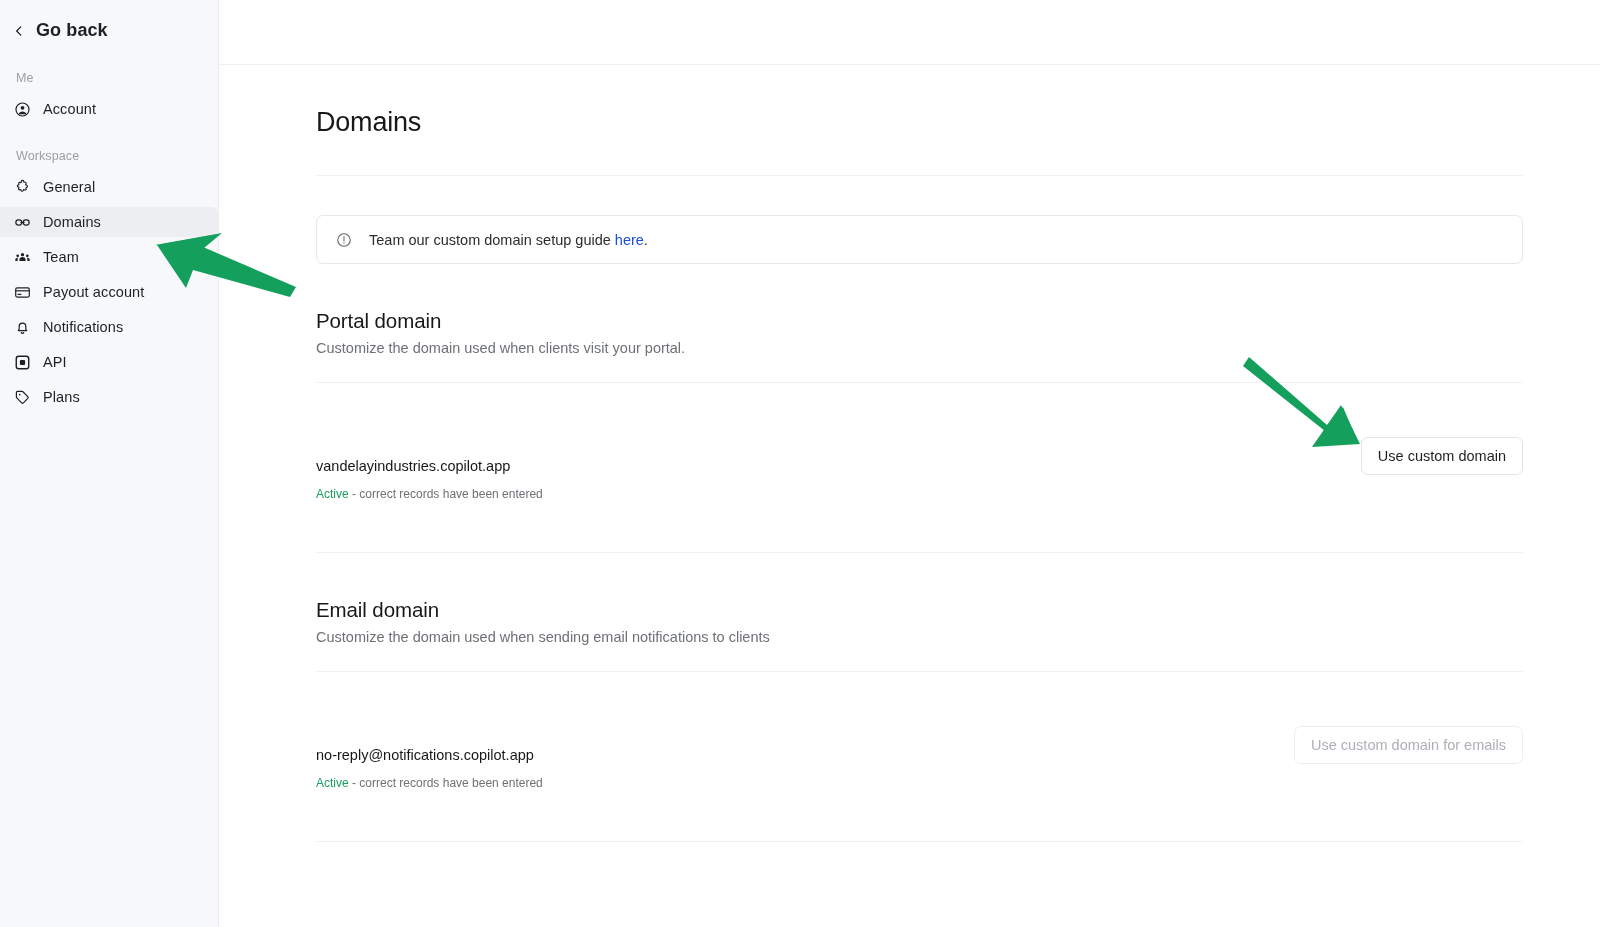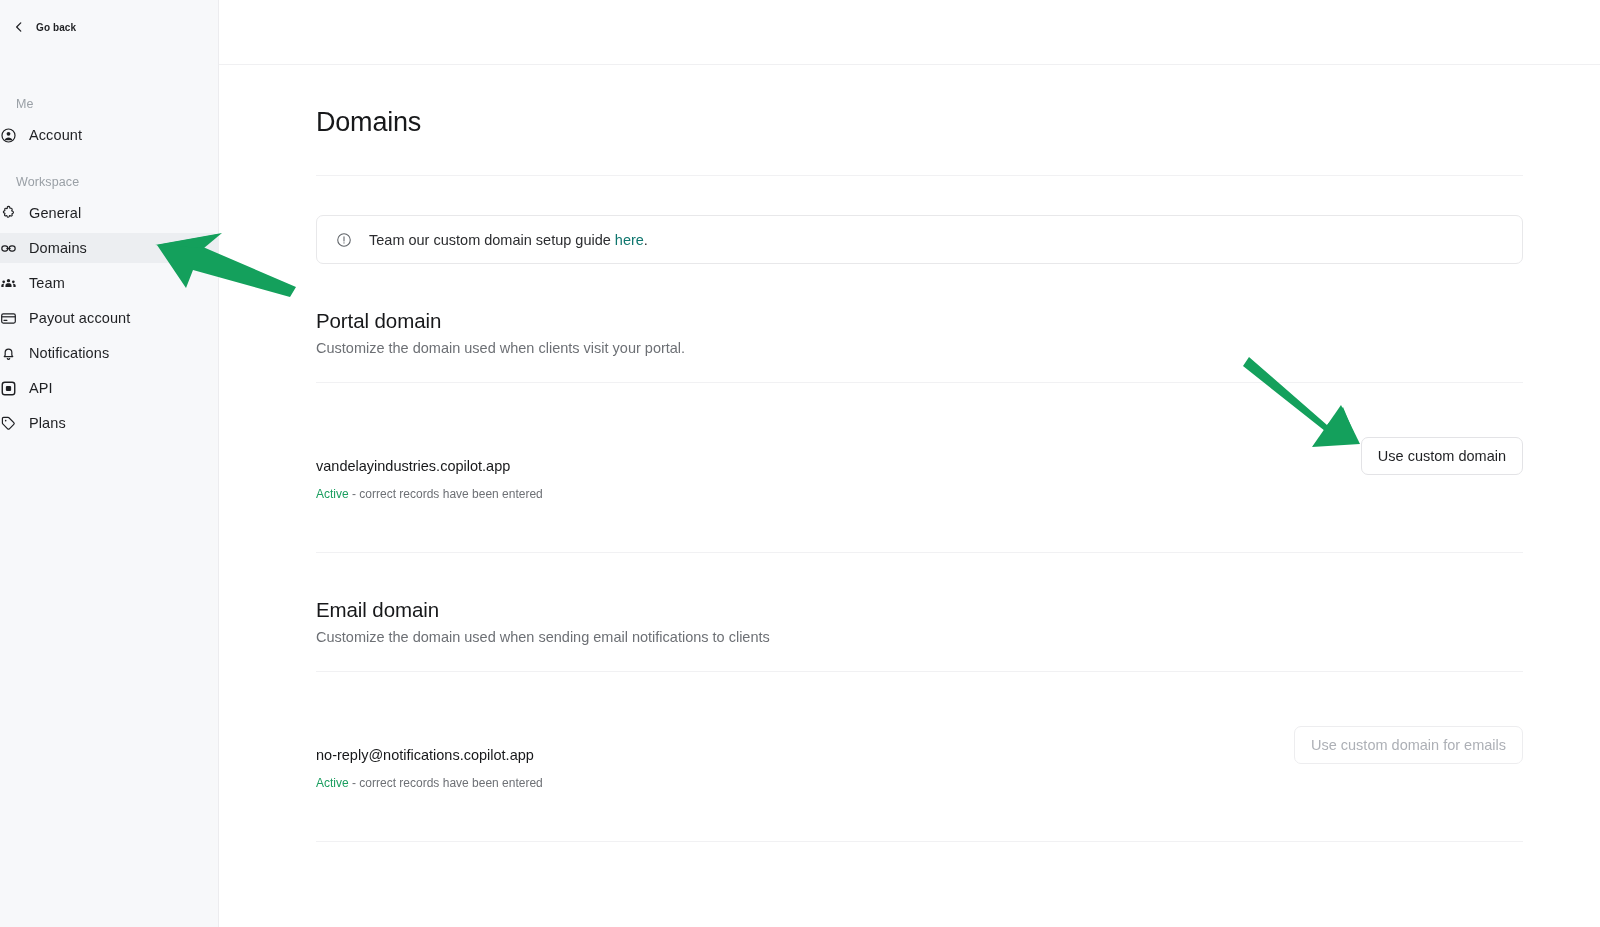--- a/index.html
+++ b/index.html
@@ -40,43 +40,43 @@
     user-select: none;
   }
   .go-back .chev {
     width: 14px;
     height: 14px;
     display: block;
     color: #202124;
     flex: 0 0 14px;
   }
   .go-back .label {
-    font-size: 10px;
+    font-size: 18px;
     font-weight: 600;
     color: #1f2023;
     letter-spacing: .1px;
   }
 
   .nav-group-label {
     font-size: 12.5px;
     color: #9aa0a6;
     padding: 0 0 0 16px;
     letter-spacing: .1px;
   }
-  .group-me { margin-top: 63px; }
+  .group-me { margin-top: 30px; }
   .group-ws { margin-top: 25px; }
 
   .nav-list { margin-top: 9px; }
 
   .nav-item {
     display: flex;
     align-items: center;
     gap: 12px;
     height: 30px;
-    padding-left: 0;
+    padding-left: 14px;
     margin: 0 0 5px 0;
     border-radius: 0 6px 6px 0;
     cursor: pointer;
     user-select: none;
   }
   .nav-item.active { background: #eceef1; }
   .nav-item .ico {
     width: 17px;
     height: 17px;
     flex: 0 0 17px;
@@ -142,21 +142,21 @@
     height: 16px;
     flex: 0 0 16px;
     color: #5f6368;
     display: block;
   }
   .banner .btext {
     font-size: 14.5px;
     color: #2b2c2f;
   }
   .banner .blink {
-    color: #0f766e;
+    color: #1d4ed8;
     text-decoration: none;
     cursor: pointer;
   }
 
   .section { margin-top: 45px; }
   .section-title {
     font-size: 20.5px;
     font-weight: 400;
     color: #17181a;
     margin: 0;

